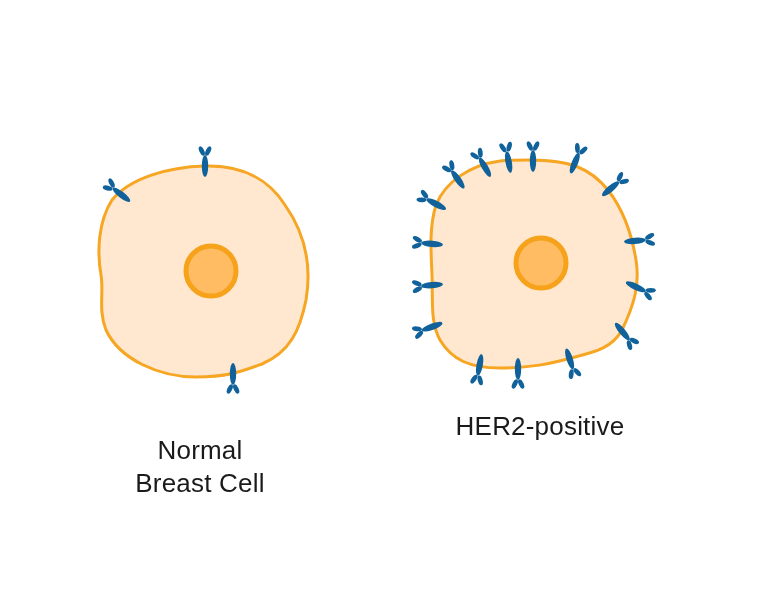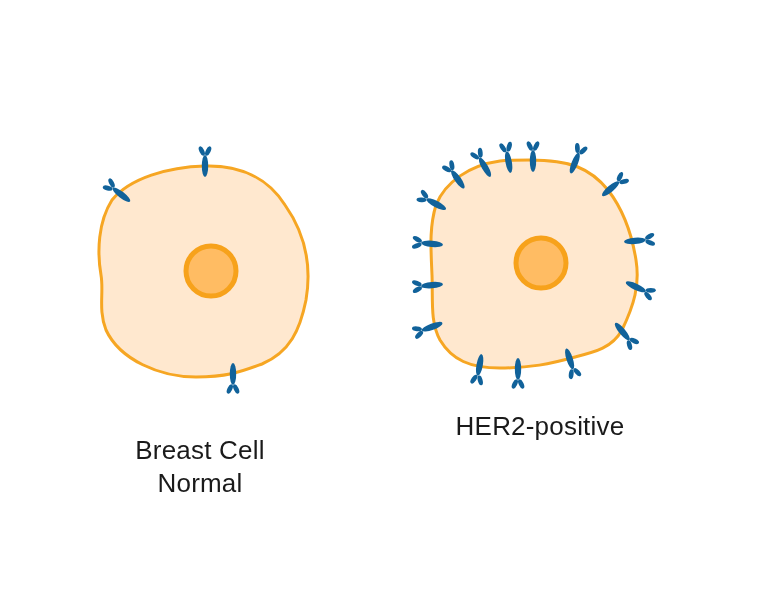--- a/index.html
+++ b/index.html
@@ -117,18 +117,18 @@
         <g transform="translate(434,244) rotate(-85)" fill="#11629A">
           <ellipse cx="0" cy="-2" rx="3.2" ry="11"></ellipse>
           <ellipse cx="-3.2" cy="-17" rx="2.4" ry="5" transform="rotate(-25 -3.2 -17)"></ellipse>
           <ellipse cx="3.2" cy="-17" rx="2.4" ry="5" transform="rotate(25 3.2 -17)"></ellipse>
         </g>
       </g>
   </g>
 </svg>
 
 <div id="label-normal" class="label" style="color: rgb(26, 26, 26);">
+  <span>Normal</span>
   <span>Breast Cell</span>
-  <span>Normal</span>
 </div>
 <div id="label-her2" class="label" style="color: rgb(26, 26, 26);">
   <span>HER2-positive</span>
 </div>
 
 </body></html>

